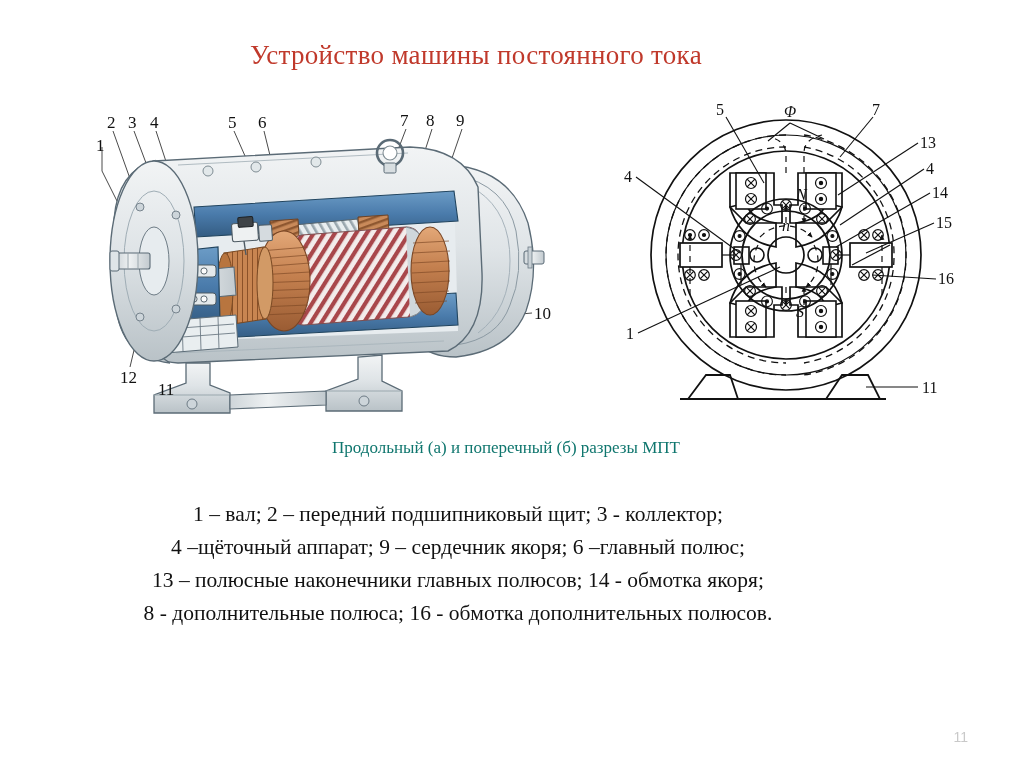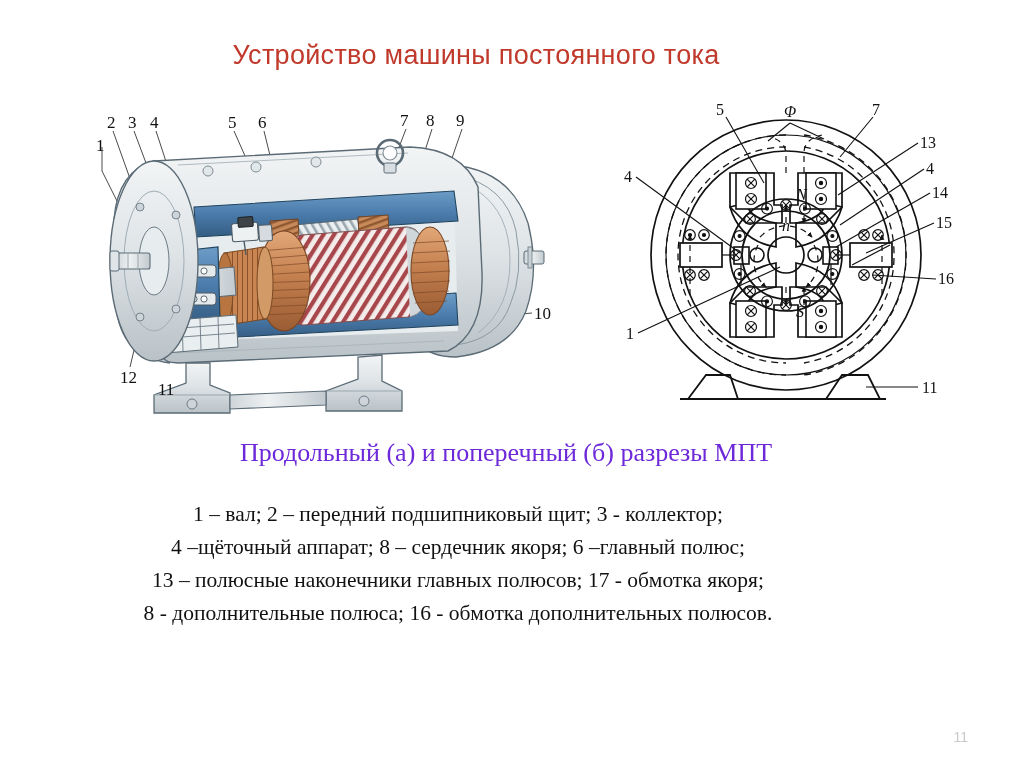--- a/index.html
+++ b/index.html
@@ -22,21 +22,21 @@
   }
   .page-title {
     position: absolute;
     left: 0;
     top: 40px;
     width: 952px;
     text-align: center;
     font-size: 27px;
     color: #c0392b;
     letter-spacing: 0.3px;
-    font-family: Liberation Sans, sans-serif;
+    font-family: Liberation Serif, serif;
     white-space: nowrap;
   }
   .fig-wrap {
     position: absolute;
     left: 0;
     top: 95px;
     width: 1024px;
     height: 330px;
   }
   .fig-a {
@@ -52,23 +52,23 @@
     top: 0;
     width: 400px;
     height: 330px;
   }
   .caption {
     position: absolute;
     left: 0;
     top: 438px;
     width: 1012px;
     text-align: center;
-    font-size: 26px;
+    font-size: 17px;
     font-family: "Liberation Serif", "DejaVu Serif", serif;
-    color: #6d28d9;
+    color: #0f766e;
   }
   .legend {
     position: absolute;
     left: 0;
     top: 498px;
     width: 916px;
     text-align: center;
     font-size: 21.5px;
     line-height: 33px;
     font-family: "Liberation Serif", "DejaVu Serif", serif;
@@ -570,19 +570,19 @@
           </g>
         </g>
       </svg>
     </div>
   </div>
 
   <div class="caption">Продольный (а)  и поперечный  (б) разрезы МПТ</div>
 
   <div class="legend">
     <div>1 – вал; 2 – передний подшипниковый щит;  3 - коллектор;</div>
-    <div>4 –щёточный аппарат;  8 – сердечник якоря; 6 –главный полюс;</div>
-    <div>13 – полюсные наконечники главных полюсов; 17 - обмотка якоря;</div>
+    <div>4 –щёточный аппарат;  9 – сердечник якоря; 6 –главный полюс;</div>
+    <div>13 – полюсные наконечники главных полюсов; 14 - обмотка якоря;</div>
     <div>8 - дополнительные полюса; 16 -  обмотка дополнительных полюсов.</div>
   </div>
 
   <div class="page-number">11</div>
 </div>
 
 </body></html>

